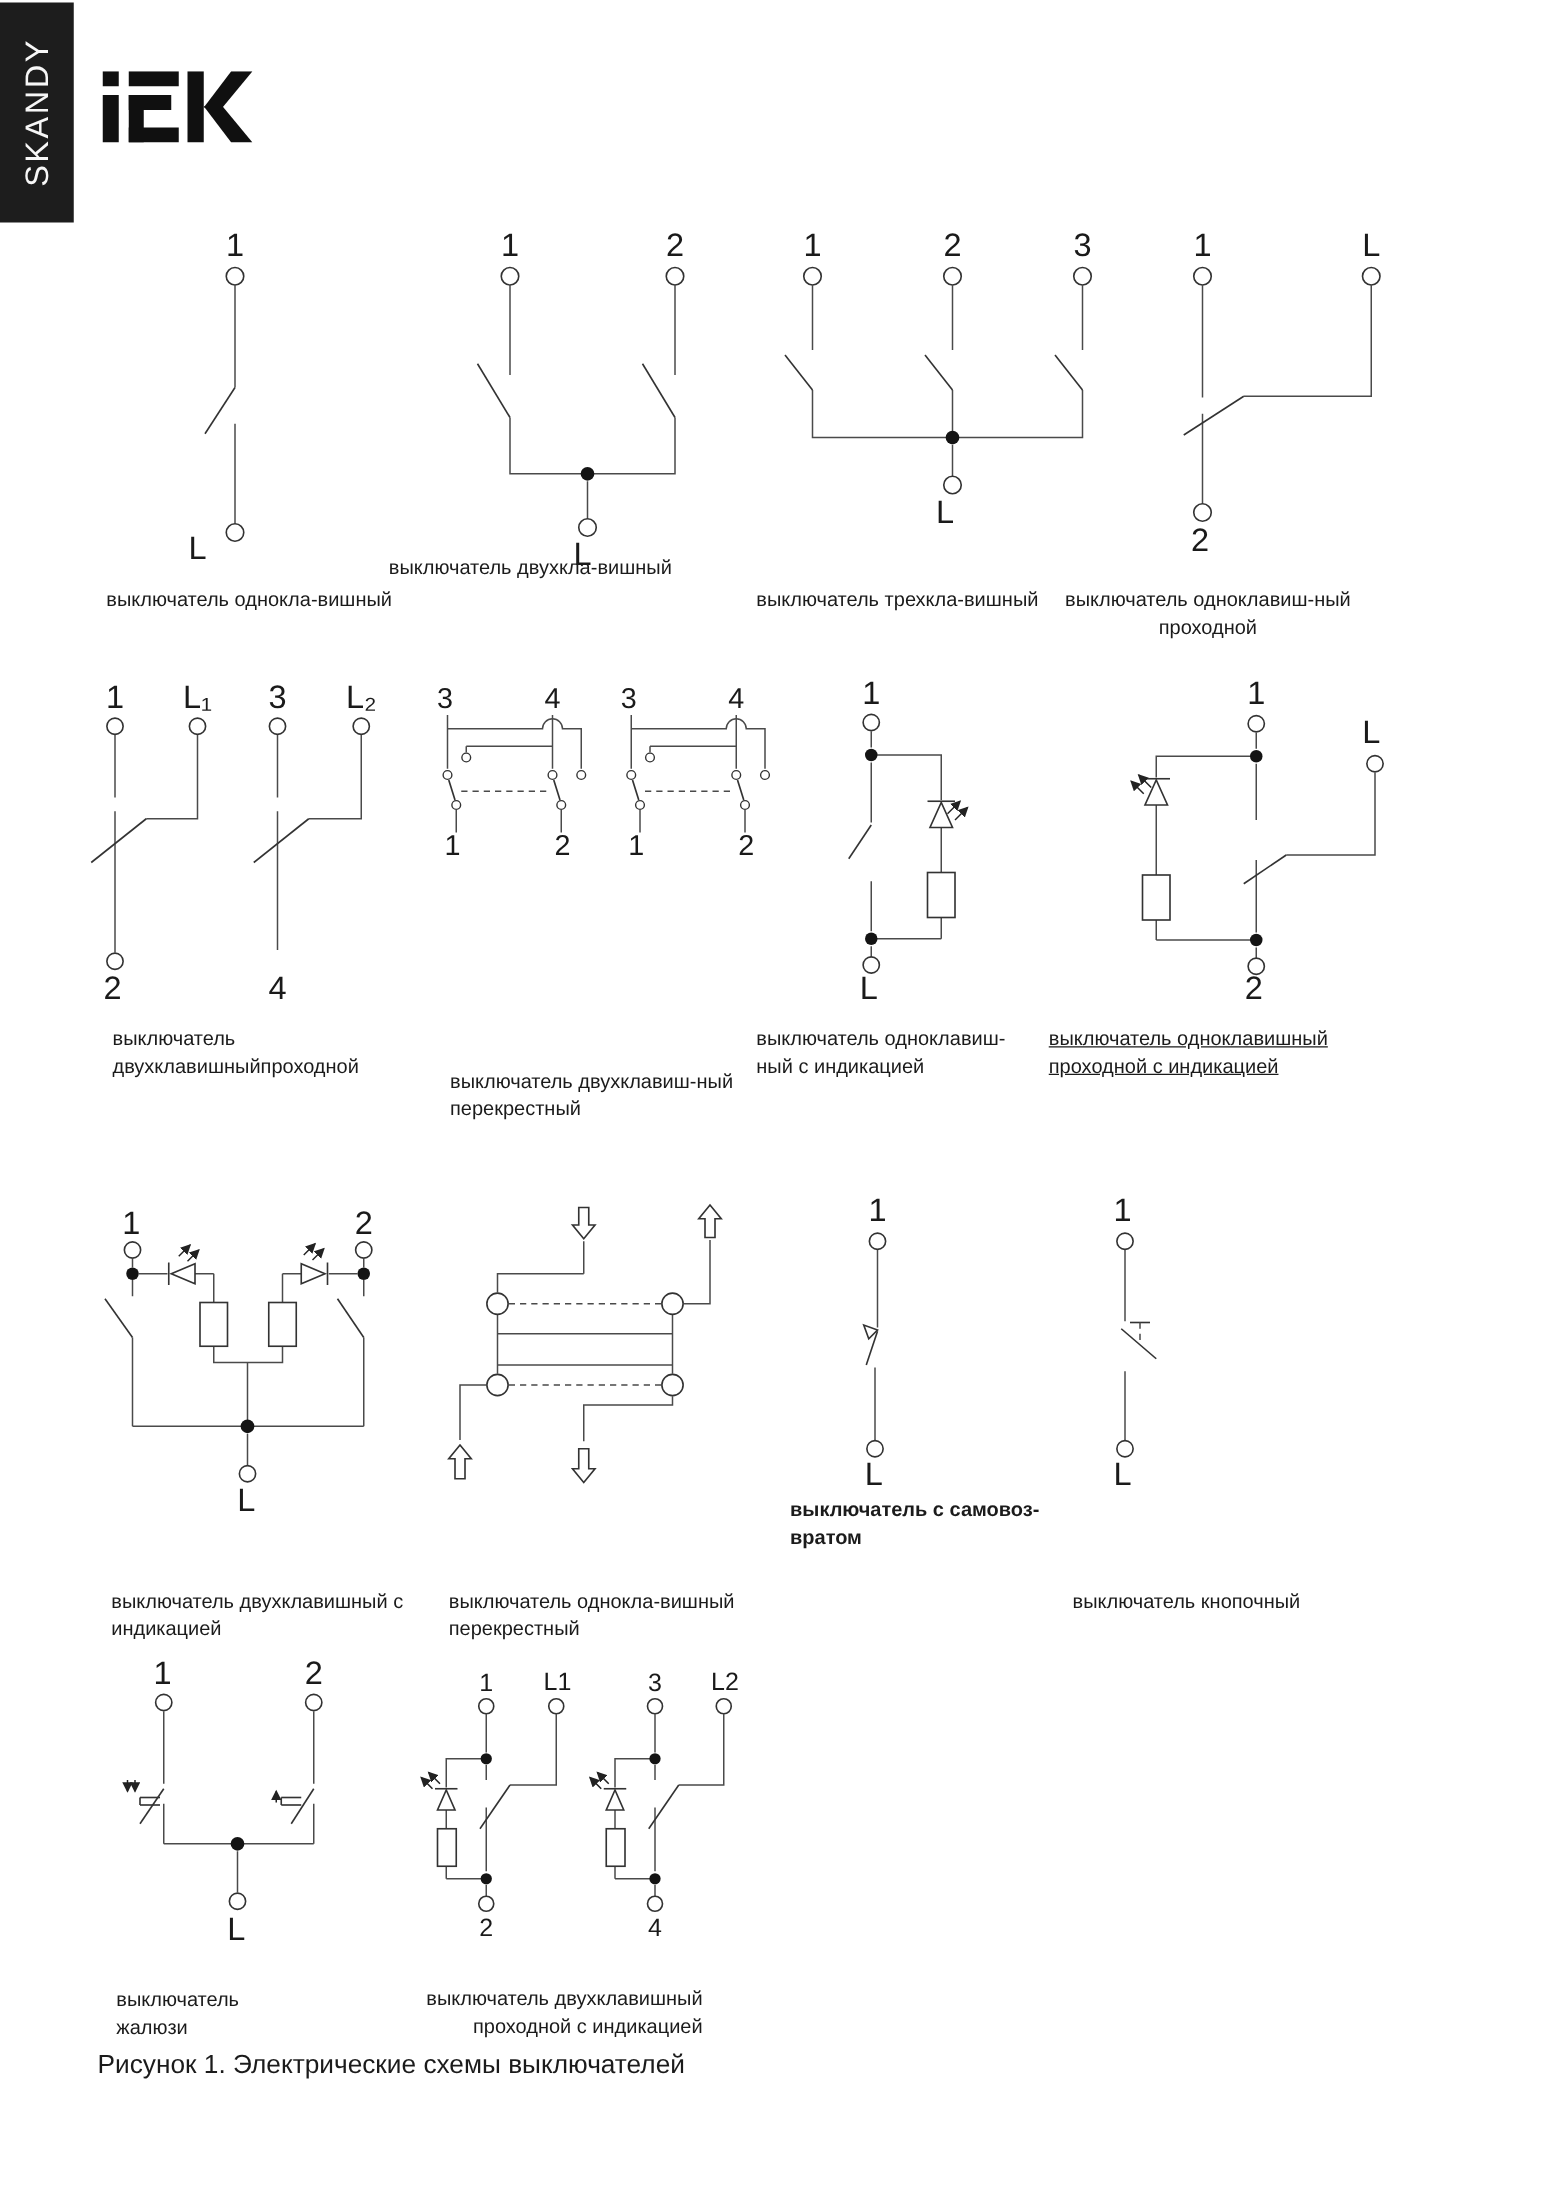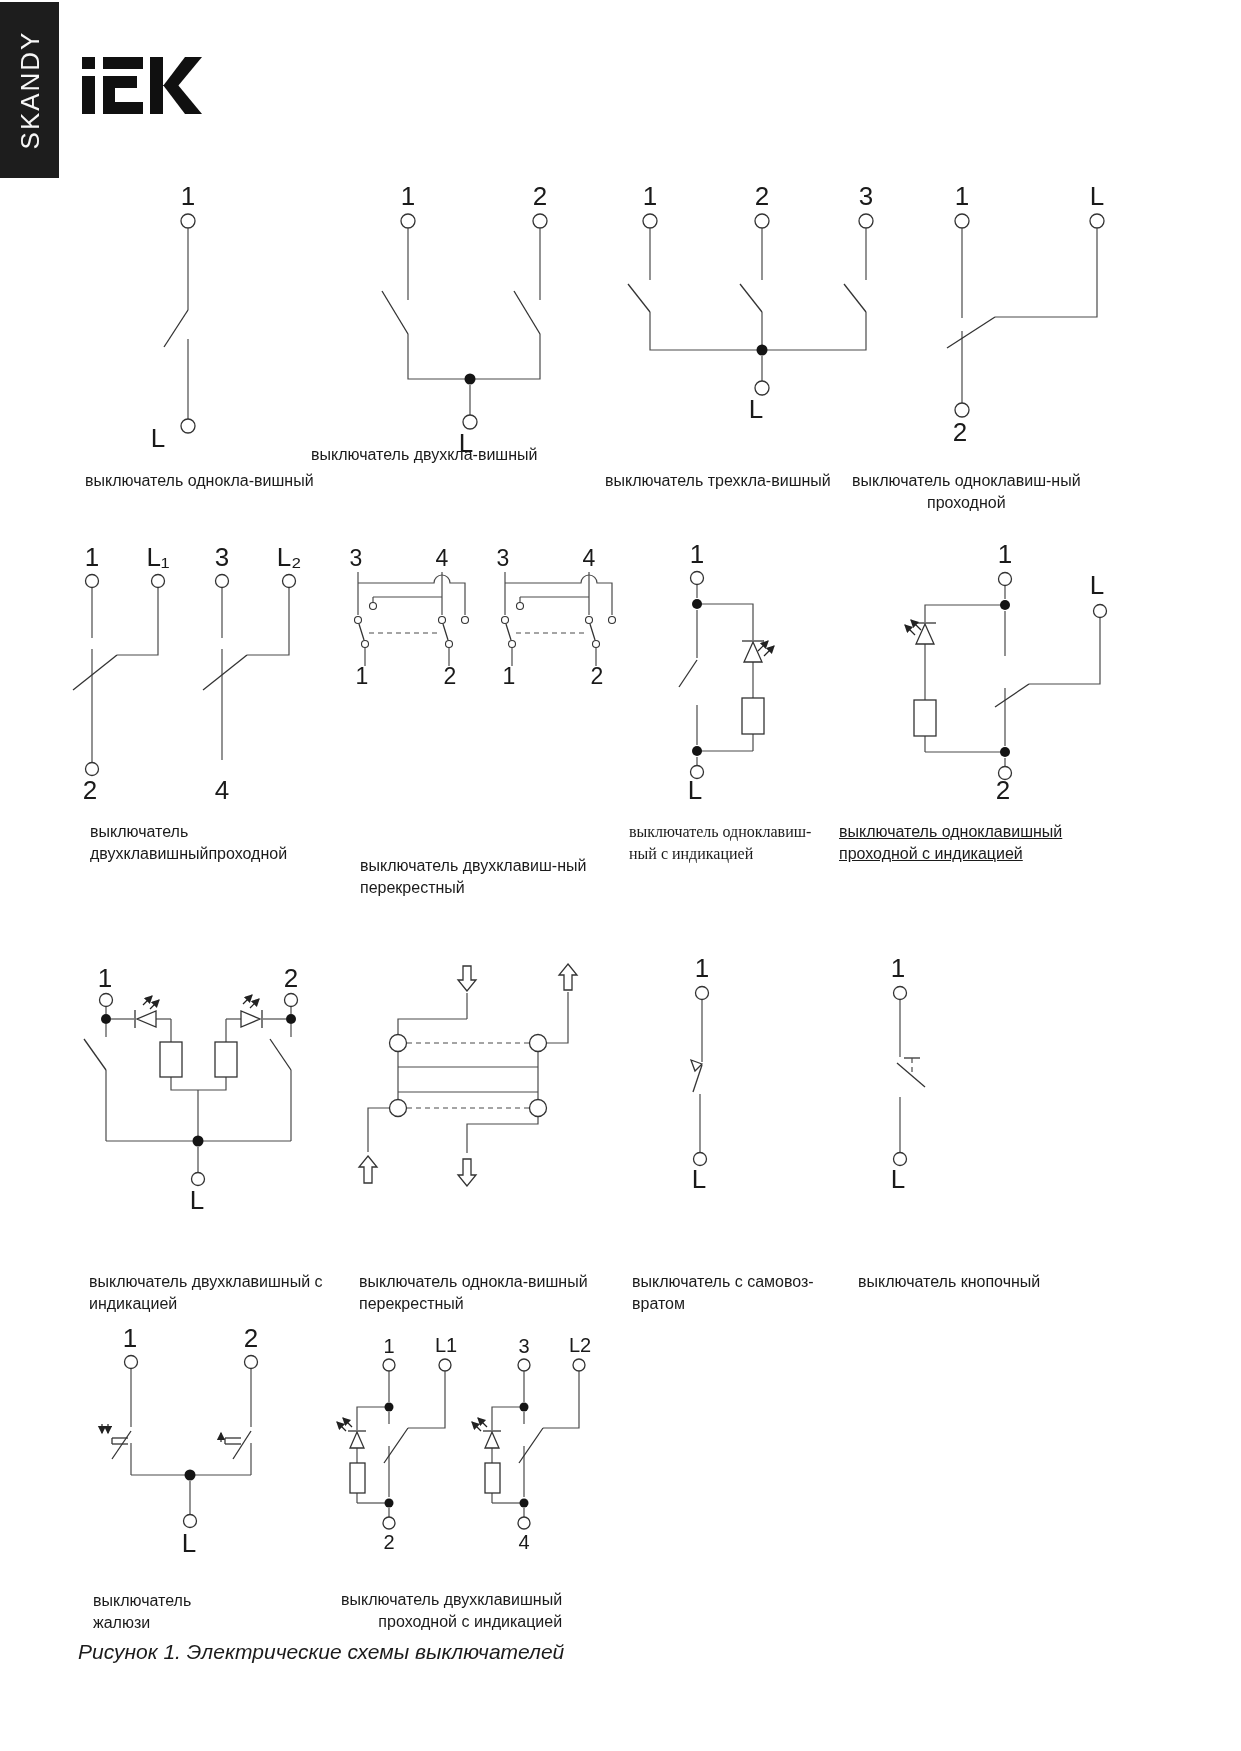--- a/index.html
+++ b/index.html
@@ -3,21 +3,21 @@
 <meta charset="utf-8">
 <style>
   html,body{margin:0;padding:0;background:#ffffff;}
   .page{position:relative;width:1241px;height:1751px;background:#fff;overflow:hidden;
         font-family:"Liberation Sans",sans-serif;color:#1b1b1b;}
   .banner{position:absolute;left:0;top:2px;width:59px;height:176px;background:#1d1d1d;}
   .banner span{position:absolute;left:50%;top:50%;transform:translate(-50%,-50%) rotate(-90deg);
         color:#f7f7f7;font-size:26px;letter-spacing:2px;white-space:nowrap;}
   .logo{position:absolute;left:82px;top:57px;width:120px;height:57px;}
   .caption{position:absolute;font-size:16px;line-height:22px;color:#1b1b1b;white-space:pre-line;}
-  .figcap{position:absolute;left:78px;top:1640px;font-size:21px;color:#1b1b1b;font-style:italic;}
+  .figcap{position:absolute;left:78px;top:1640px;font-size:21px;color:#1b1b1b;}
   svg.schematics{position:absolute;left:0;top:0;}
   svg.schematics text{font-family:"Liberation Sans",sans-serif;font-size:26px;fill:#1a1a1a;text-anchor:middle;}
   svg.schematics text.sm{font-size:23px;}
   svg.schematics text.xs{font-size:20px;}
   .wire{stroke:#4a4a4a;stroke-width:1.2;fill:none;}
   .blade{stroke:#333;stroke-width:1.3;fill:none;}
   .term{fill:#fff;stroke:#333;stroke-width:1.3;}
   .cnt{fill:#fff;stroke:#333;stroke-width:1.1;}
   .dot{fill:#141414;stroke:none;}
   .comp{fill:#fff;stroke:#333;stroke-width:1.3;}
@@ -455,30 +455,30 @@
   <div class="caption" style="left:85px;top:470px;">выключатель однокла-вишный</div>
   <div class="caption" style="left:311px;top:444px;">выключатель двухкла-вишный</div>
   <div class="caption" style="left:605px;top:470px;">выключатель трехкла-вишный</div>
   <div class="caption" style="left:852px;top:470px;text-align:center;">выключатель одноклавиш-ный
 проходной</div>
 
   <div class="caption" style="left:90px;top:821px;">выключатель
 двухклавишныйпроходной</div>
   <div class="caption" style="left:360px;top:821px;margin-top:34px;">выключатель двухклавиш-ный
 перекрестный</div>
-  <div class="caption" style="left:629px;top:821px;font-family:Liberation Serif, serif;">выключатель одноклавиш-
+  <div class="caption" style="left:605px;top:821px;">выключатель одноклавиш-
 ный с индикацией</div>
   <div class="caption" style="left:839px;top:821px;text-decoration:underline;">выключатель одноклавишный
 проходной с индикацией</div>
 
   <div class="caption" style="left:89px;top:1271px;">выключатель двухклавишный с
 индикацией</div>
   <div class="caption" style="left:359px;top:1271px;">выключатель однокла-вишный
 перекрестный</div>
-  <div class="caption" style="left:632px;top:1271px;">выключатель с самовоз-
+  <div class="caption" style="left:632px;top:1198px;font-weight:bold;">выключатель с самовоз-
 вратом</div>
   <div class="caption" style="left:858px;top:1271px;">выключатель кнопочный</div>
 
   <div class="caption" style="left:93px;top:1590px;">выключатель
 жалюзи</div>
   <div class="caption" style="left:341px;top:1589px;text-align:right;">выключатель двухклавишный
 проходной с индикацией</div>
 
   <div class="figcap">Рисунок 1. Электрические схемы выключателей</div>
 </div>

